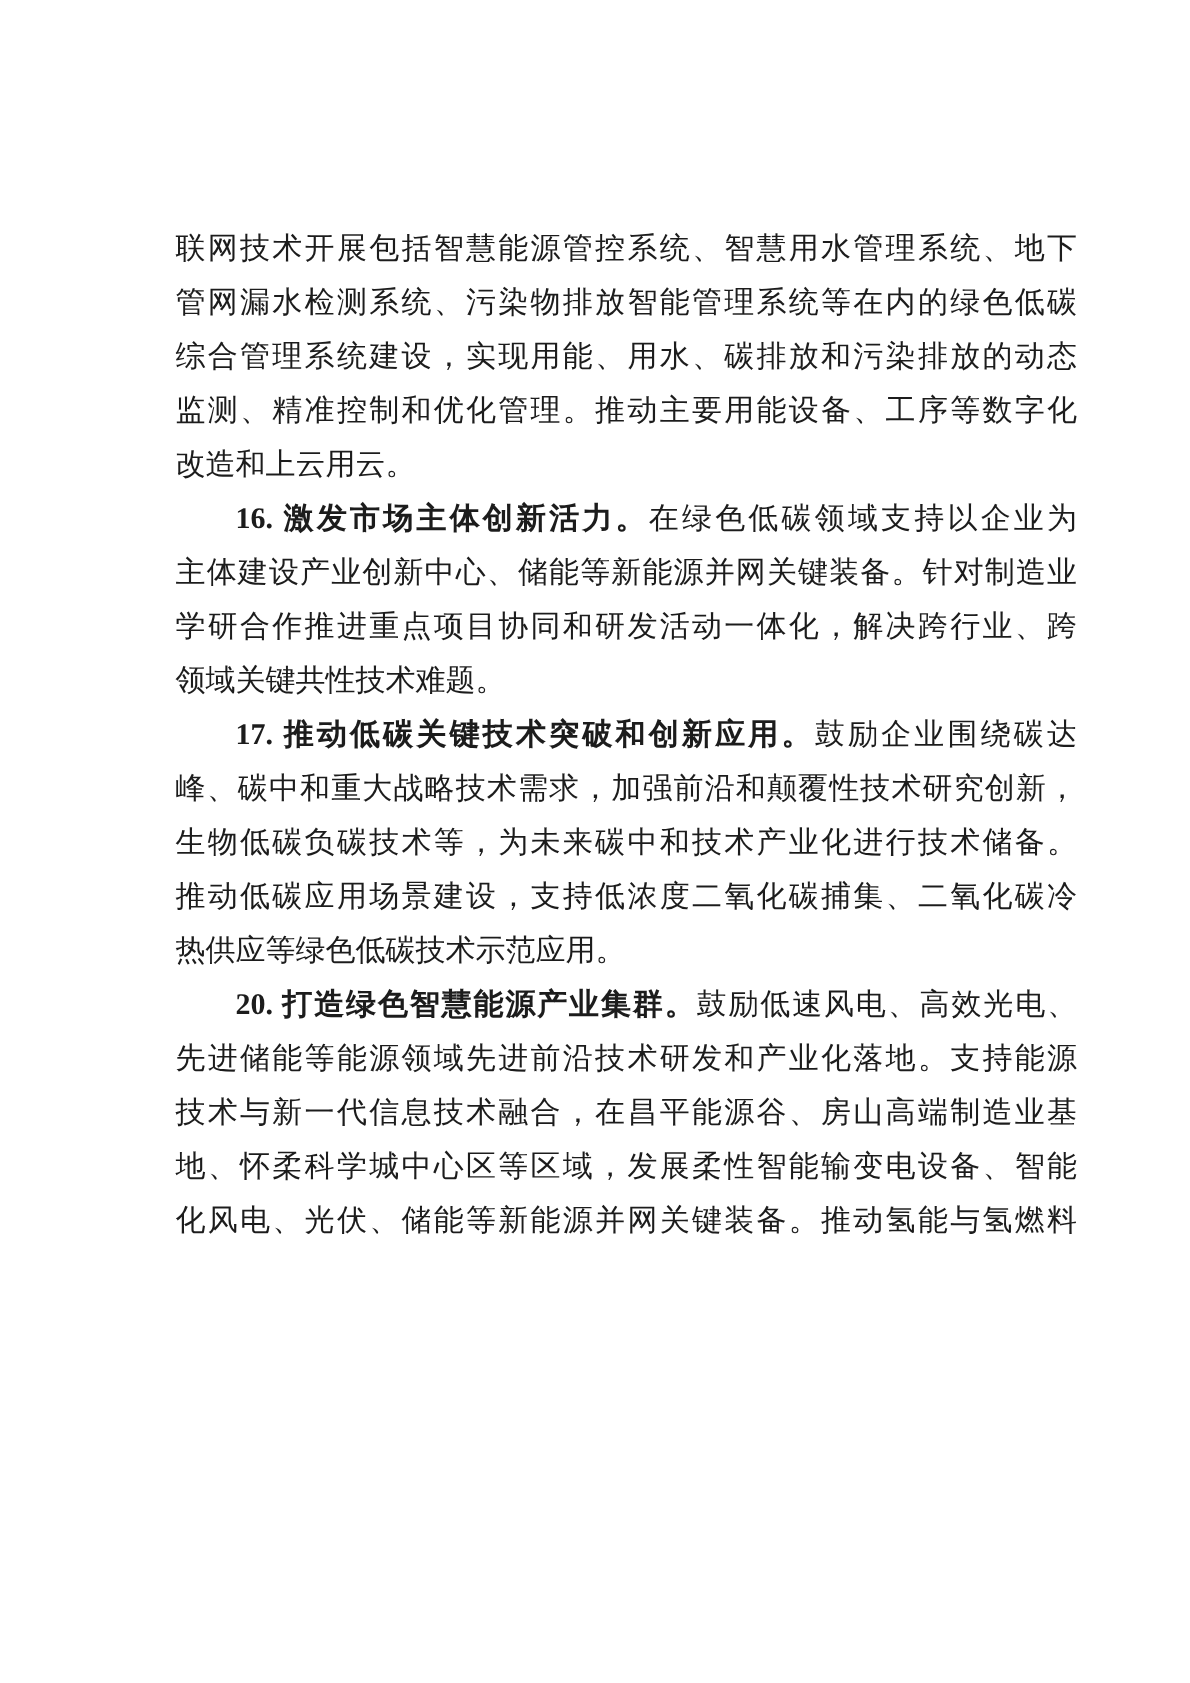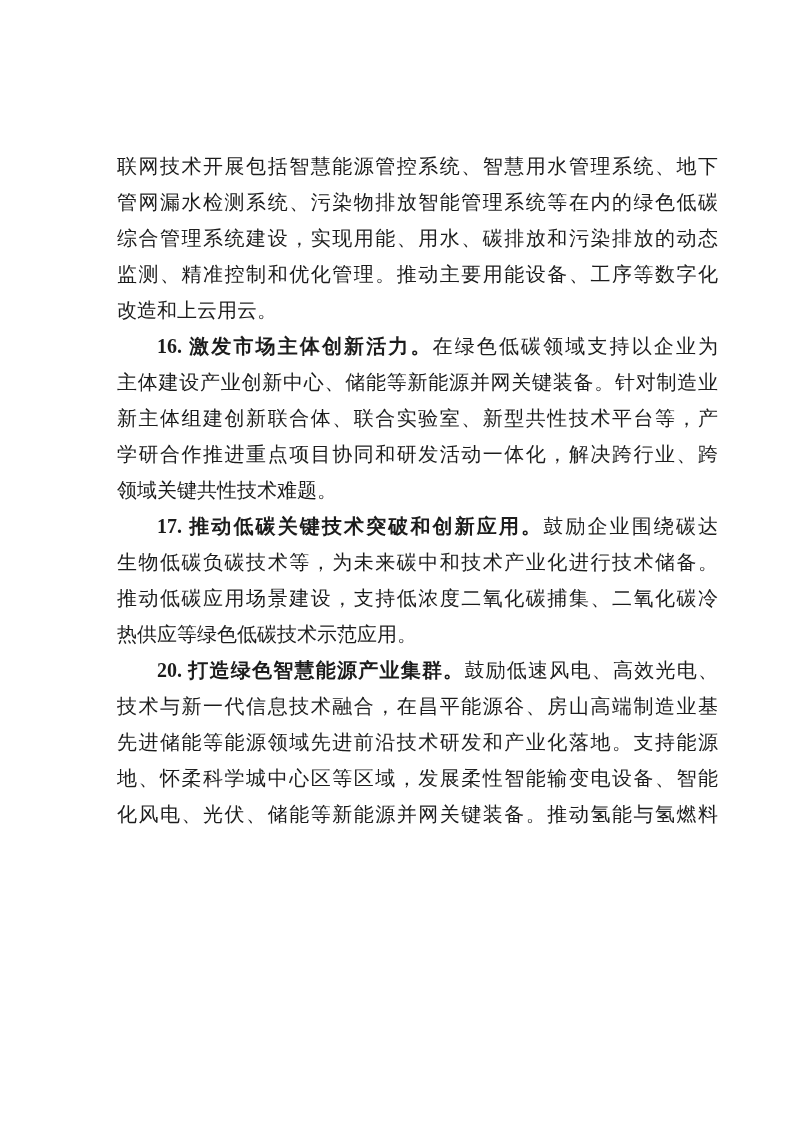--- a/index.html
+++ b/index.html
@@ -46,26 +46,26 @@
 
 <div class="page">
   <div class="text-block">
       <div class="line"><span class="seg">联网技术开展包括智慧能源管控系统、智慧用水管理系统、地下</span></div>
       <div class="line"><span class="seg">管网漏水检测系统、污染物排放智能管理系统等在内的绿色低碳</span></div>
       <div class="line"><span class="seg">综合管理系统建设，实现用能、用水、碳排放和污染排放的动态</span></div>
       <div class="line"><span class="seg">监测、精准控制和优化管理。推动主要用能设备、工序等数字化</span></div>
       <div class="line no-just"><span class="seg">改造和上云用云。</span></div>
       <div class="line indent"><span class="seg seg-bold">16. 激发市场主体创新活力。</span><span class="seg">在绿色低碳领域支持以企业为</span></div>
       <div class="line"><span class="seg">主体建设产业创新中心、储能等新能源并网关键装备。针对制造业</span></div>
-      <div class="line"><span class="seg">新主体组建创新联合体、联合实验室、新型共性技术平台等，产</span></div>
       <div class="line"><span class="seg">学研合作推进重点项目协同和研发活动一体化，解决跨行业、跨</span></div>
       <div class="line no-just"><span class="seg">领域关键共性技术难题。</span></div>
       <div class="line indent"><span class="seg seg-bold">17. 推动低碳关键技术突破和创新应用。</span><span class="seg">鼓励企业围绕碳达</span></div>
+      <div class="line"><span class="seg">峰、碳中和重大战略技术需求，加强前沿和颠覆性技术研究创新，</span></div>
       <div class="line"><span class="seg">生物低碳负碳技术等，为未来碳中和技术产业化进行技术储备。</span></div>
       <div class="line"><span class="seg">推动低碳应用场景建设，支持低浓度二氧化碳捕集、二氧化碳冷</span></div>
       <div class="line no-just"><span class="seg">热供应等绿色低碳技术示范应用。</span></div>
       <div class="line indent"><span class="seg seg-bold">20. 打造绿色智慧能源产业集群。</span><span class="seg">鼓励低速风电、高效光电、</span></div>
+      <div class="line"><span class="seg">先进储能等能源领域先进前沿技术研发和产业化落地。支持能源</span></div>
       <div class="line"><span class="seg">技术与新一代信息技术融合，在昌平能源谷、房山高端制造业基</span></div>
-      <div class="line"><span class="seg">先进储能等能源领域先进前沿技术研发和产业化落地。支持能源</span></div>
       <div class="line"><span class="seg">地、怀柔科学城中心区等区域，发展柔性智能输变电设备、智能</span></div>
       <div class="line"><span class="seg">化风电、光伏、储能等新能源并网关键装备。推动氢能与氢燃料</span></div>
     </div>
 </div>
 
 </body></html>

